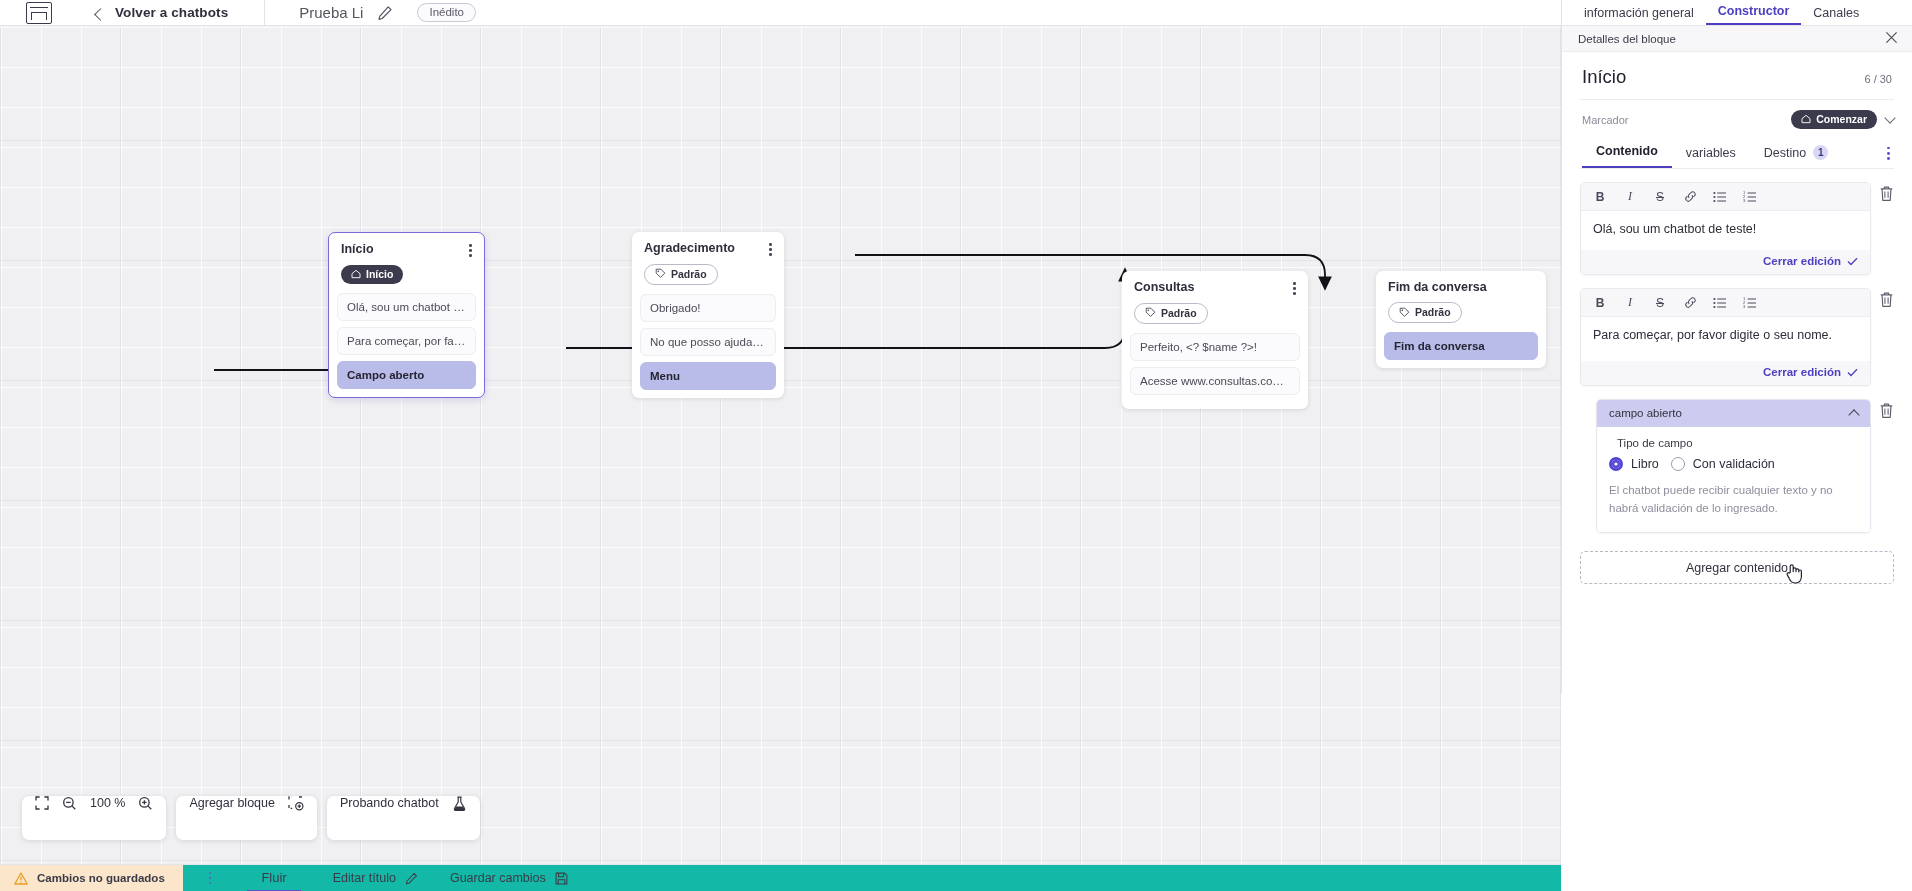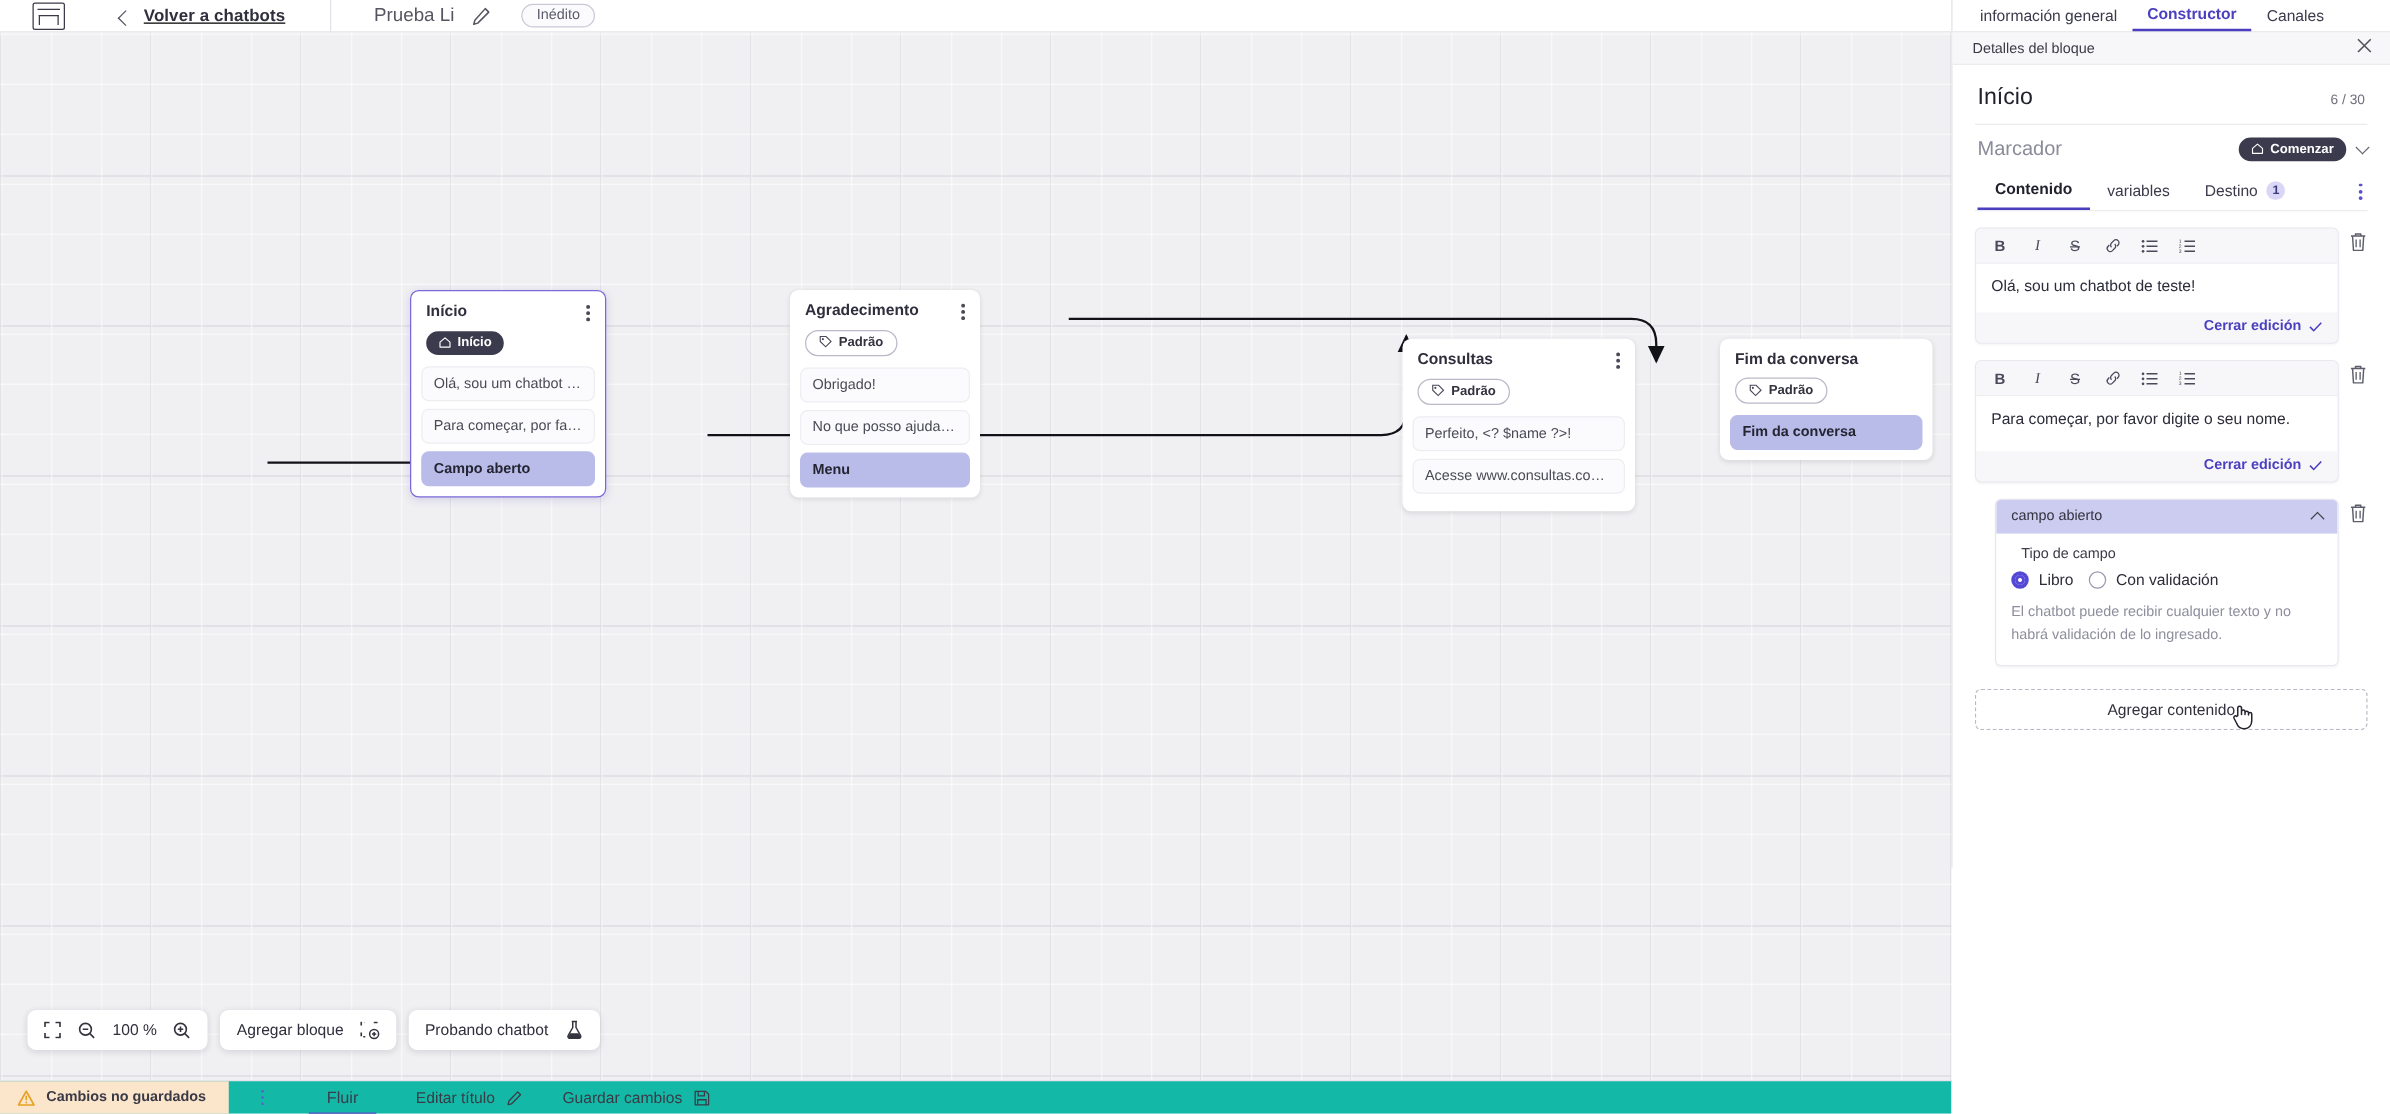--- a/index.html
+++ b/index.html
@@ -27,21 +27,20 @@
     content: ""; position: absolute; left: 3px; right: 3px; top: 4px;
     height: 1.6px; background: #3a3a48;
   }
   .logo-box::after {
     content: ""; position: absolute; left: 4px; right: 4px; bottom: 3px;
     height: 7px; border: 1.5px solid #3a3a48; border-bottom: none;
   }
   .back-wrap {
     display: flex; align-items: flex-end; gap: 10px; margin-left: 44px;
     cursor: pointer;
-    text-decoration: underline;
   }
   .chev-left {
     width: 9px; height: 9px; border-left: 1.8px solid #52525f;
     border-bottom: 1.8px solid #52525f; transform: rotate(45deg);
     margin-bottom: 1px;
   }
   .back-label { font-size: 13.5px; font-weight: 700; color: #2f2f3d; letter-spacing: .1px; }
   .divider-v { width: 1px; height: 26px; background: #e2e2e8; margin-left: 36px; }
   .bot-title { font-size: 15px; color: #55555f; margin-left: 34px; font-weight: 400; }
   .pencil-ico { margin-left: 14px; width: 16px; height: 16px; }
@@ -93,21 +92,21 @@
   }
   .pill.highlight {
     background: #b9bce8; border-color: #b9bce8; color: #242433; font-weight: 700;
     margin-bottom: 0;
   }
 
   
   .float-tools { position: absolute; left: 22px; bottom: 24px; display: flex; gap: 10px; }
   .tool-card {
     background: #ffffff; border-radius: 7px; box-shadow: 0 1px 5px rgba(40,40,70,.14);
-    height: 32px; display: flex; align-items: center; padding: 0 13px; gap: 13px;
+    height: 44px; display: flex; align-items: flex-start; padding: 0 13px; gap: 13px;
     font-size: 12.5px; color: #2f2f3d; cursor: pointer;
   }
   .tool-card .lbl { font-weight: 400; }
   .ico { display: inline-flex; align-items: center; justify-content: center; }
 
   
   .statusbar {
     position: absolute; left: 0; bottom: 0; width: 1561px; height: 27px;
     background: #14b8a6; border-top: 1px solid #e4e4ea; display: flex; align-items: center;
   }
@@ -148,21 +147,21 @@
   .rp-titlerow {
     display: flex; align-items: baseline; justify-content: space-between;
     padding: 14px 2px 11px; border-bottom: 1px solid #ececf0;
   }
   .rp-title { font-size: 18.5px; color: #21212e; font-weight: 400; }
   .rp-count { font-size: 11px; color: #6e6e7c; }
   .rp-markerrow {
     display: flex; align-items: center; justify-content: space-between;
     padding: 10px 0 9px 2px;
   }
-  .rp-marker-lbl { font-size: 16px; color: #8b8b99; }
+  .rp-marker-lbl { font-size: 11px; color: #8b8b99; }
   .marker-right { display: flex; align-items: center; gap: 9px; }
   .chev-down { width: 8px; height: 8px; border-right: 1.7px solid #6a6a78; border-bottom: 1.7px solid #6a6a78; transform: rotate(45deg); margin-bottom: 3px; }
   .rp-tabs2 {
     display: flex; align-items: flex-end; gap: 0; border-bottom: 1px solid #ececf0;
     padding-left: 2px; position: relative;
   }
   .rp-tab2 { font-size: 12.5px; color: #3b3b4c; padding: 6px 14px 8px; cursor: pointer; display: flex; align-items: center; gap: 7px; }
   .rp-tab2.active { font-weight: 700; color: #22222f; border-bottom: 2.4px solid #4b3fc0; }
   .dest-badge {
     background: #d9d7f5; color: #3c3a7a; font-size: 10px; font-weight: 700;

